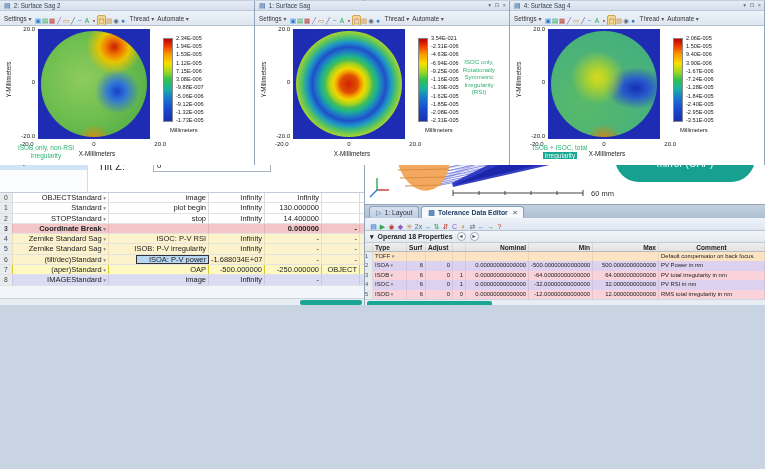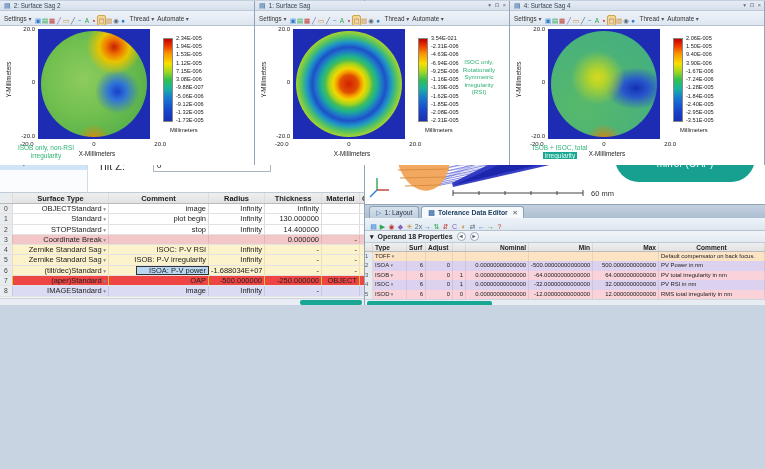--- a/index.html
+++ b/index.html
@@ -47,23 +47,23 @@
   
   #lens-table { background:#fff; font-size:7.5px; }
   .lt-row { display:grid; grid-template-columns:13px 96px 100px 56px 57px 38px 1fr; height:10.3px; line-height:10.3px; border-bottom:1px solid #e2e2e2; background:#fff; }
   .lt-head { font-weight:bold; background:linear-gradient(#efefef,#e2e2e2); border-bottom:1px solid #bbb; height:11px; line-height:11px; }
   .lt-head .cell { text-align:center; }
   .cell { padding:0 2px; overflow:hidden; white-space:nowrap; border-right:1px solid #ddd; }
   .cell.num { background:#e9ecef; color:#444; text-align:center; padding:0; font-size:6.8px; }
   .cell.stype { display:flex; justify-content:flex-end; }
   .stype .tname::after { content:" ▾"; color:#889; font-size:5.5px; }
   .cell.r { text-align:right; }
-  .k-cb { background:#f3c6c8; } .k-cb .cell { border-right-color:#e4b2b4; }
+  .k-cb { background:#f3c6c8; } .k-cb .cell { border-right-color:#e4b2b4;font-weight:bold; }
   .k-zern,.k-tilt { background:#fcf3cd; } .k-zern .cell,.k-tilt .cell { border-right-color:#ecdfb0; }
-  .k-aper { background:#ef4444; } .k-aper .cell { border-right-color:#d8c62c; }
+  .k-aper { background:#fef9c3; } .k-aper .cell { border-right-color:#d8c62c; }
   .k-img { background:#dbdcf4; } .k-img .cell { border-right-color:#c6c8e4; }
   .k-tilt .selcell { background:#b9d7f2; outline:1.5px solid #333; outline-offset:-1.5px;margin-left:27px; }
   .hscroll { position:absolute; left:0; bottom:0; width:100%; height:7px; background:#e8edf3; border-top:1px solid #cdd5de; }
   .hthumb { position:absolute; top:1px; height:5px; background:#19a692; border-radius:2px; }
 
   
   #shaded-panel { left:365px; top:0; width:400px; height:205px; border-bottom:1px solid #92a4b8; }
   #shaded-tabbar { height:13px; }
   #shaded-tabbar .tab { height:12px; font-size:7px; padding:0 6px; }
   #shaded-toolbar { height:17px; }
@@ -194,29 +194,20 @@
           <span class="flabel">Tilt Y:</span>
           <input class="finput" value="0" style="">
         </div>
       <div class="frow">
           <span class="flabel">Tilt Z:</span>
           <input class="finput" value="0" style="">
         </div>
     </div>
   </div>
   <div id="lens-table">
-    <div class="lt-row lt-head">
-      <div class="cell num"></div>
-      <div class="cell">Surface Type</div>
-      <div class="cell">Comment</div>
-      <div class="cell">Radius</div>
-      <div class="cell">Thickness</div>
-      <div class="cell">Material</div>
-      <div class="cell">C</div>
-    </div>
     <div>
 
     <div class="lt-row k-plain">
         <div class="cell num">0</div>
         <div class="cell stype">
             <span>OBJECT</span>
             <span class="tname">Standard</span>
           </div>
         <div class="cell r">image</div>
         <div class="cell r">Infinity</div>

